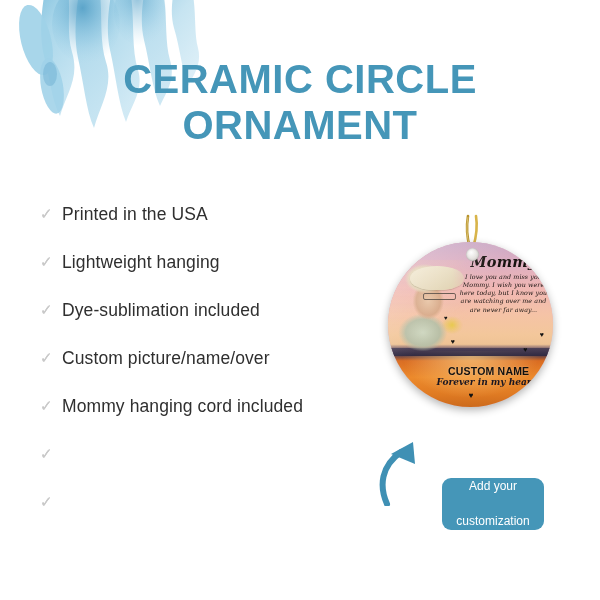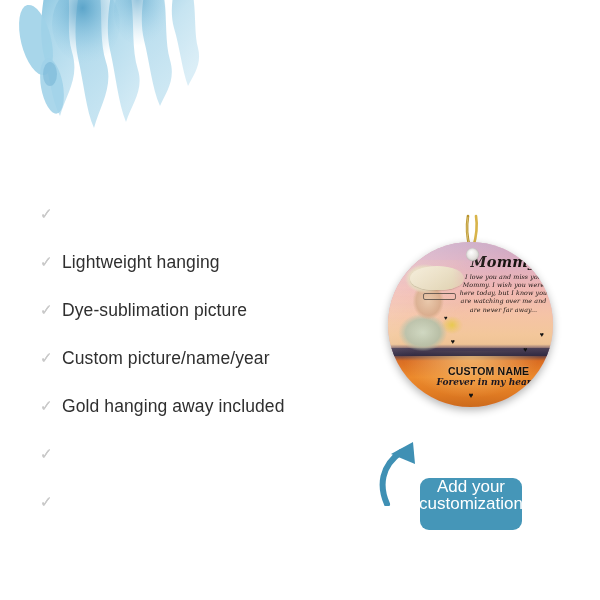--- a/index.html
+++ b/index.html
@@ -169,28 +169,28 @@
     background:radial-gradient(circle at 40% 35%, #fdfdfd, #ccc6c0);
     box-shadow:inset 0 0 2px rgba(0,0,0,.35);
   }
 
   
   .arrow { position:absolute; left:375px; top:438px; width:60px; height:68px; }
   .arrow svg { width:100%; height:100%; display:block; }
 
   
   .cta {
-    position:absolute; left:420px; top:478px;
+    position:absolute; left:442px; top:478px;
     width:102px; height:52px;
     background:#4596b8;
     border-radius:9px;
     color:#fff;
     display:flex; flex-direction:column;
-    align-items:center; justify-content:flex-start;
-    font-size:17px; line-height:17px;
+    align-items:center; justify-content:space-between;
+    font-size:12px; line-height:17px;
     text-align:center;
     cursor:pointer;
     border:none;
     font-family:"Liberation Sans", sans-serif;
   }
 </style>
 </head>
 <body>
 
 <div class="page">
@@ -219,40 +219,45 @@
       <path d="M162,-18 C182,12 172,50 180,78 C186,98 176,110 170,124 C162,106 160,82 154,58 C148,32 156,4 158,-12 Z" fill="url(#wc2)" opacity="0.78"></path>
       <path d="M192,-16 C210,10 202,44 208,66 C212,82 204,92 198,104 C192,88 190,66 184,46 C178,24 186,2 188,-10 Z" fill="url(#wc1)" opacity="0.62"></path>
       <ellipse cx="96" cy="42" rx="34" ry="40" fill="url(#blot)"></ellipse>
       <ellipse cx="150" cy="30" rx="26" ry="34" fill="url(#blot)" opacity="0.7"></ellipse>
       <ellipse cx="46" cy="58" rx="15" ry="36" transform="rotate(-14 46 58)" fill="#9fd2e8" opacity="0.9"></ellipse>
       <ellipse cx="62" cy="104" rx="11" ry="28" transform="rotate(-10 62 104)" fill="#9fd2e8" opacity="0.88"></ellipse>
       <ellipse cx="60" cy="92" rx="7" ry="12" fill="#6aadd0" opacity="0.45"></ellipse>
     </svg>
   </div>
 
+  <div class="title-block">
+    <div class="title-line">CERAMIC CIRCLE</div>
+    <div class="title-line">ORNAMENT</div>
+  </div>
 
   <div class="features">
     <div class="feature">
       <span class="check">✓</span>
+      <span class="feature-label">Printed in the USA</span>
     </div>
     <div class="feature">
       <span class="check">✓</span>
       <span class="feature-label">Lightweight hanging</span>
     </div>
     <div class="feature">
       <span class="check">✓</span>
-      <span class="feature-label">Dye-sublimation picture</span>
-    </div>
-    <div class="feature">
-      <span class="check">✓</span>
-      <span class="feature-label">Custom picture/name/year</span>
-    </div>
-    <div class="feature">
-      <span class="check">✓</span>
-      <span class="feature-label">Gold hanging away included</span>
+      <span class="feature-label">Dye-sublimation included</span>
+    </div>
+    <div class="feature">
+      <span class="check">✓</span>
+      <span class="feature-label">Custom picture/name/over</span>
+    </div>
+    <div class="feature">
+      <span class="check">✓</span>
+      <span class="feature-label">Mommy hanging cord included</span>
     </div>
     <div class="feature">
       <span class="check">✓</span>
     </div>
     <div class="feature">
       <span class="check">✓</span>
     </div>
   </div>
 
   <div class="ornament-wrap">

